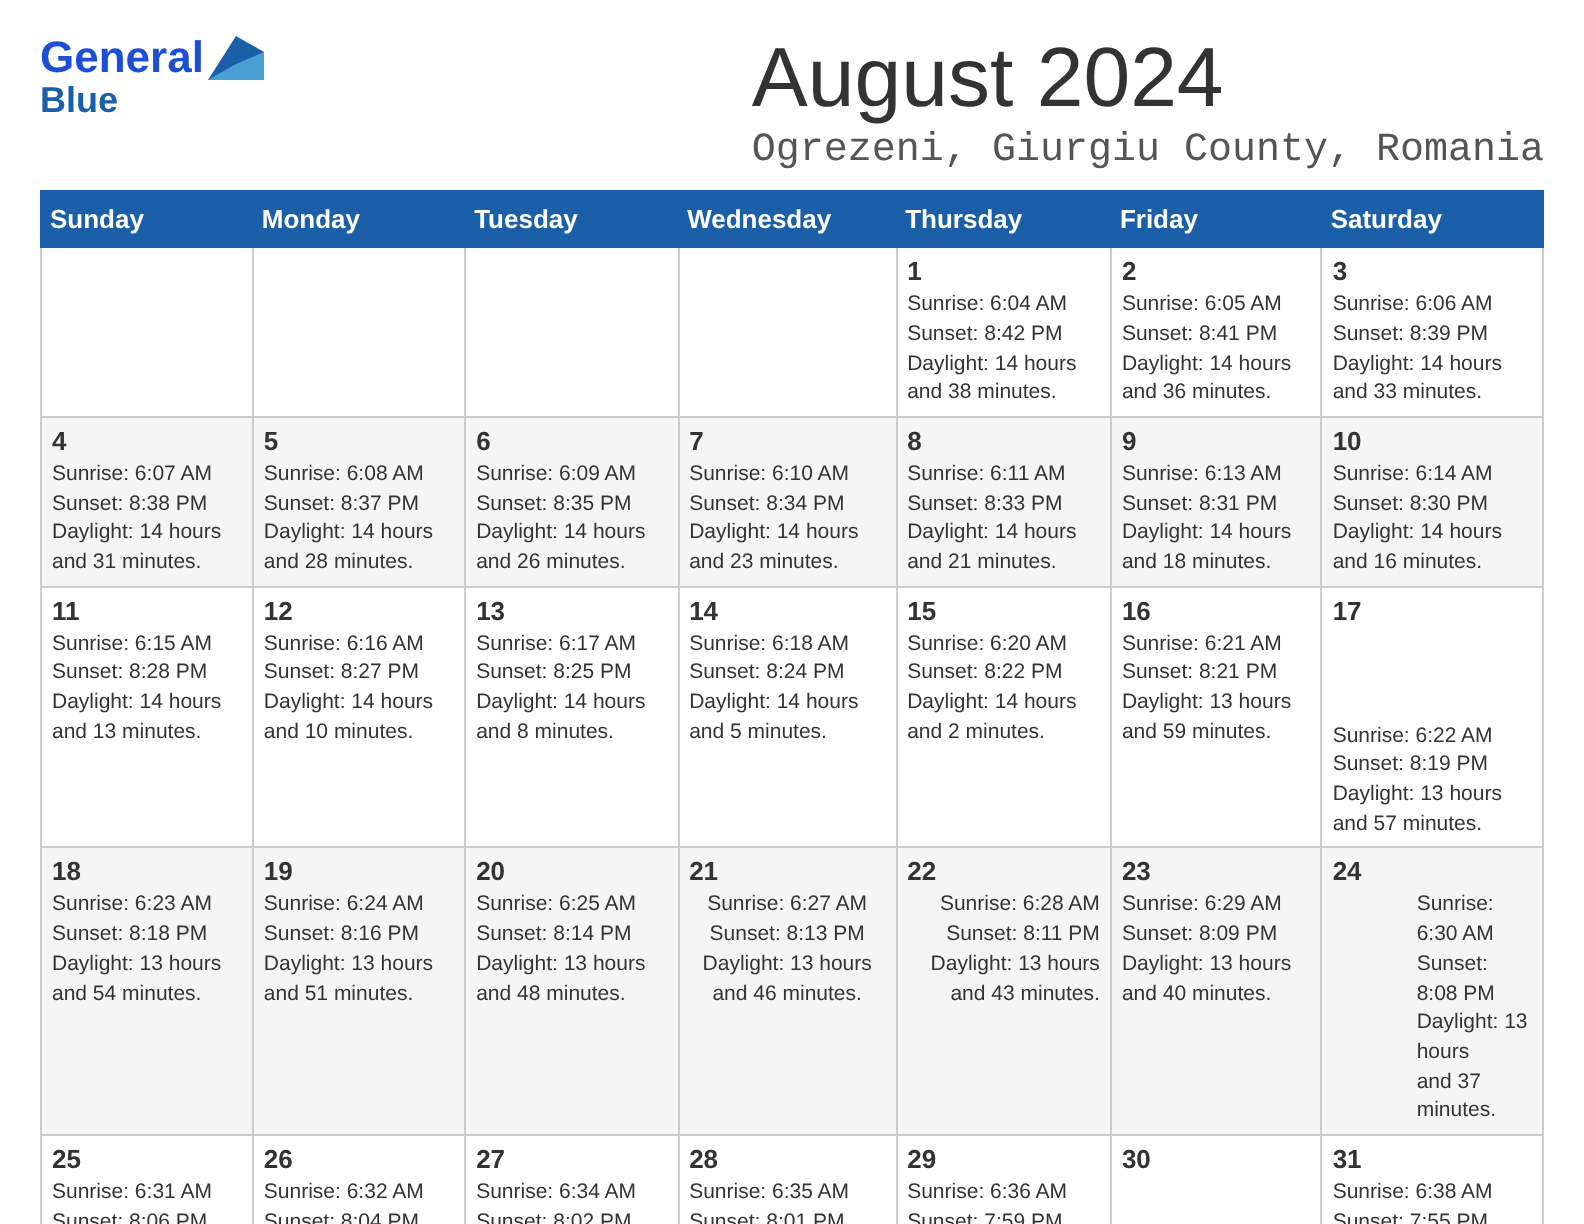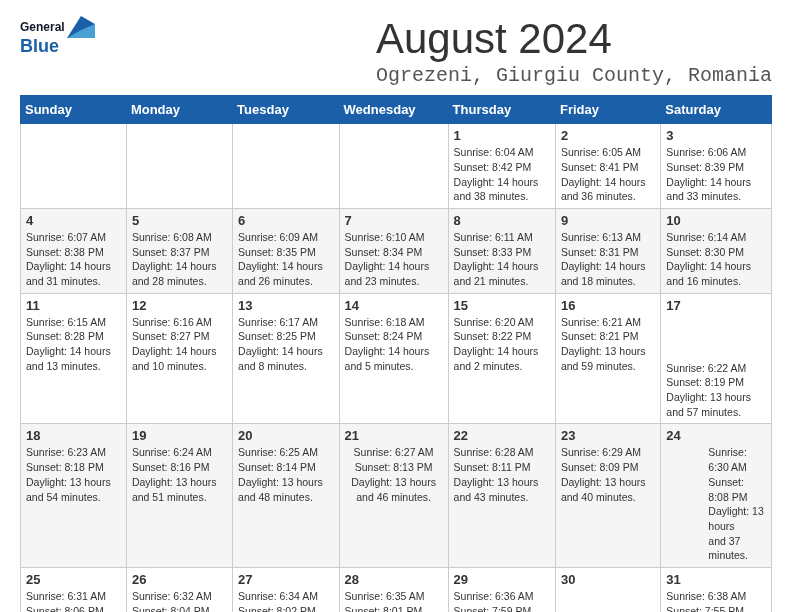--- a/index.html
+++ b/index.html
@@ -1,21 +1,21 @@
 <!DOCTYPE html>
 <html><head>
   <meta charset="utf-8">
   <style>
     * { box-sizing: border-box; margin: 0; padding: 0; }
     body { font-family: Arial, sans-serif; background: #fff; width: 792px; min-height: 612px; }
     .page { width: 792px; padding: 16px 20px 20px 20px; }
     .header { display: flex; justify-content: space-between; align-items: flex-start; margin-bottom: 8px; }
     .logo { display: flex; flex-direction: column; align-items: flex-start; }
     .logo-text { display: flex; align-items: center; }
-    .logo-general { font-size: 12px; font-weight: bold; color: #0f172a; }
+    .logo-general { font-size: 22px; font-weight: bold; color: #1d4ed8; }
     .logo-blue { font-size: 18px; font-weight: bold; color: #1a5fa8; }
     .logo-icon { width: 28px; height: 22px; margin-left: 2px; }
     .title-block { text-align: left; }
     .month-year { font-size: 42px; font-weight: 300; color: #333; line-height: 1.1; }
     .location { font-size: 20px; color: #555; margin-top: 2px; font-family: Liberation Mono, monospace; }
     .calendar { width: 100%; border-collapse: collapse; }
     .calendar th {
       background: #1a5fa8;
       color: #fff;
       font-size: 13px;
@@ -232,21 +232,21 @@
           </td>
           <td>
             <div class="day-num">21</div>
             <div class="day-info" style="white-space: pre-line; text-align: center;">Sunrise: 6:27 AM
 Sunset: 8:13 PM
 Daylight: 13 hours
 and 46 minutes.</div>
           </td>
           <td>
             <div class="day-num">22</div>
-            <div class="day-info" style="white-space: pre-line;">Sunrise: 6:28 AM
+            <div class="day-info" style="white-space: pre-line; text-align: right;">Sunrise: 6:28 AM
 Sunset: 8:11 PM
 Daylight: 13 hours
 and 43 minutes.</div>
           </td>
           <td>
             <div class="day-num">23</div>
             <div class="day-info" style="white-space: pre-line;">Sunrise: 6:29 AM
 Sunset: 8:09 PM
 Daylight: 13 hours
 and 40 minutes.</div>

